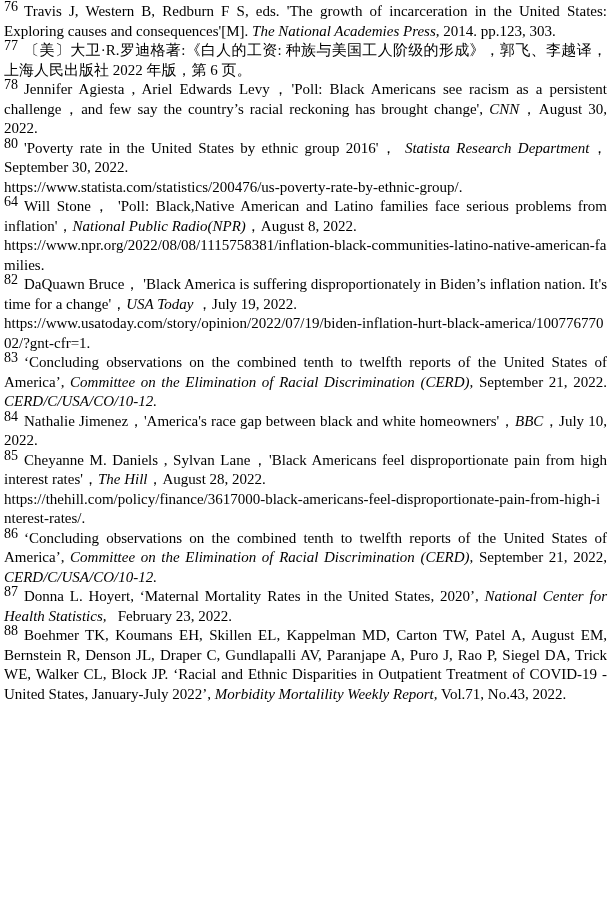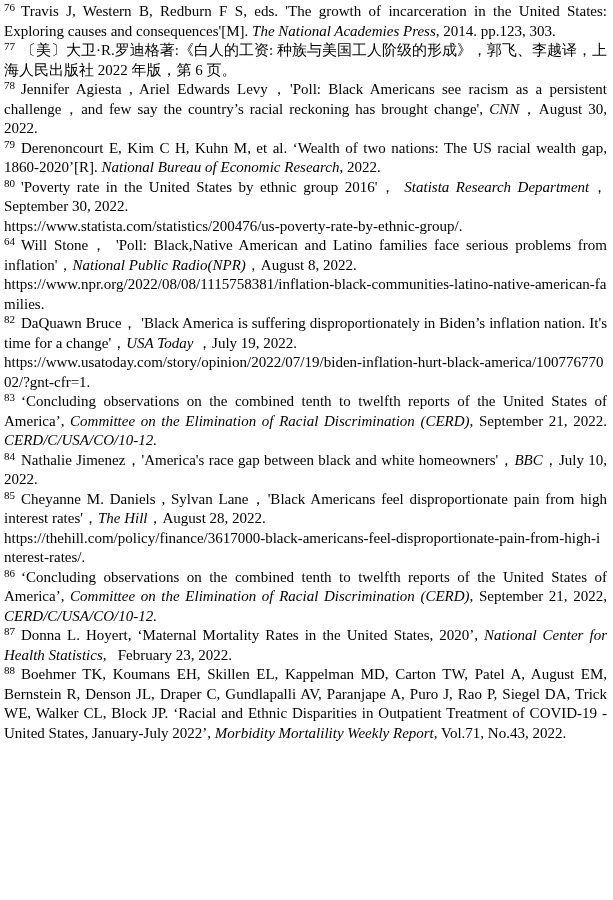--- a/index.html
+++ b/index.html
@@ -13,37 +13,36 @@
     width: 613px; height: 900px;
     padding: 2px 6px 0 4px;
     font-family: "Liberation Serif", serif;
     font-size: 15px;
     line-height: 19.5px;
     color: #000000;
     text-align: justify;
   }
   p.footnote { margin: 0; padding: 0; }
   sup.fn-num {
-    font-size: 11px;
+    font-size: 14px;
     line-height: 0;
     vertical-align: 5px;
     padding-right: 6px;
   }
   .url { word-break: break-all; }
   i { font-style: italic; }
 </style>
 </head>
 <body>
 
 <div class="page" style="background: rgb(255, 255, 255); color: rgb(0, 0, 0);">
   <div id="footnote-list">
       <p class="footnote"><sup class="fn-num">76</sup><span>Travis J, Western B, Redburn F S, eds. 'The growth of incarceration in the United States: Exploring causes and consequences'[M]. </span><i>The National Academies Press</i><span>, 2014. pp.123, 303.</span></p>
       <p class="footnote"><sup class="fn-num">77</sup><span>〔美〕大卫·R.罗迪格著:《白人的工资: 种族与美国工人阶级的形成》，郭飞、李越译，上海人民出版社 2022 年版，第 6 页。</span></p>
       <p class="footnote"><sup class="fn-num">78</sup><span>Jennifer Agiesta , Ariel Edwards Levy，'Poll: Black Americans see racism as a persistent challenge，and few say the country’s racial reckoning has brought change', </span><i>CNN</i><span>，August 30, 2022.</span><br></p>
-      <p class="footnote"><sup class="fn-num">79</sup><span>Derenoncourt E, Kim C H, Kuhn M, et al. ‘Wealth of two nations: The US racial wealth gap, 1860-2020’[R]. </span><i>National Bureau of Economic Research</i><span>, 2022.</span></p>
       <p class="footnote"><sup class="fn-num">80</sup><span>'Poverty rate in the United States by ethnic group 2016'， </span><i>Statista Research Department</i><span>，September 30, 2022.</span><br><span class="url">https://www.statista.com/statistics/200476/us-poverty-rate-by-ethnic-group/.</span></p>
       <p class="footnote"><sup class="fn-num">64</sup><span>Will Stone， 'Poll: Black,Native American and Latino families face serious problems from inflation'，</span><i>National Public Radio(NPR)</i><span>，August 8, 2022.</span><br><span class="url">https://www.npr.org/2022/08/08/1115758381/inflation-black-communities-latino-native-american-families.</span></p>
       <p class="footnote"><sup class="fn-num">82</sup><span>DaQuawn Bruce， 'Black America is suffering disproportionately in Biden’s inflation nation. It's time for a change'，</span><i>USA Today</i><span> ，July 19, 2022.</span><br><span class="url">https://www.usatoday.com/story/opinion/2022/07/19/biden-inflation-hurt-black-america/10077677002/?gnt-cfr=1.</span></p>
       <p class="footnote"><sup class="fn-num">83</sup><span>‘Concluding observations on the combined tenth to twelfth reports of the United States of America’, </span><i>Committee on the Elimination of Racial Discrimination (CERD),</i><span> September 21, 2022. </span><i>CERD/C/USA/CO/10-12.</i></p>
       <p class="footnote"><sup class="fn-num">84</sup><span>Nathalie Jimenez，'America's race gap between black and white homeowners'，</span><i>BBC</i><span>，July 10, 2022.</span><br></p>
       <p class="footnote"><sup class="fn-num">85</sup><span>Cheyanne M. Daniels , Sylvan Lane，'Black Americans feel disproportionate pain from high interest rates'，</span><i>The Hill</i><span>，August 28, 2022.</span><br><span class="url">https://thehill.com/policy/finance/3617000-black-americans-feel-disproportionate-pain-from-high-interest-rates/.</span></p>
       <p class="footnote"><sup class="fn-num">86</sup><span>‘Concluding observations on the combined tenth to twelfth reports of the United States of America’, </span><i>Committee on the Elimination of Racial Discrimination (CERD),</i><span> September 21, 2022, </span><i>CERD/C/USA/CO/10-12.</i></p>
       <p class="footnote"><sup class="fn-num">87</sup><span>Donna L. Hoyert, ‘Maternal Mortality Rates in the United States, 2020’, </span><i>National Center for Health Statistics,</i><span>  February 23, 2022.</span><br></p>
       <p class="footnote"><sup class="fn-num">88</sup><span>Boehmer TK, Koumans EH, Skillen EL, Kappelman MD, Carton TW, Patel A, August EM, Bernstein R, Denson JL, Draper C, Gundlapalli AV, Paranjape A, Puro J, Rao P, Siegel DA, Trick WE, Walker CL, Block JP. ‘Racial and Ethnic Disparities in Outpatient Treatment of COVID-19 - United States, January-July 2022’, </span><i>Morbidity Mortalility Weekly Report,</i><span> Vol.71, No.43, 2022.</span></p>
     </div>

